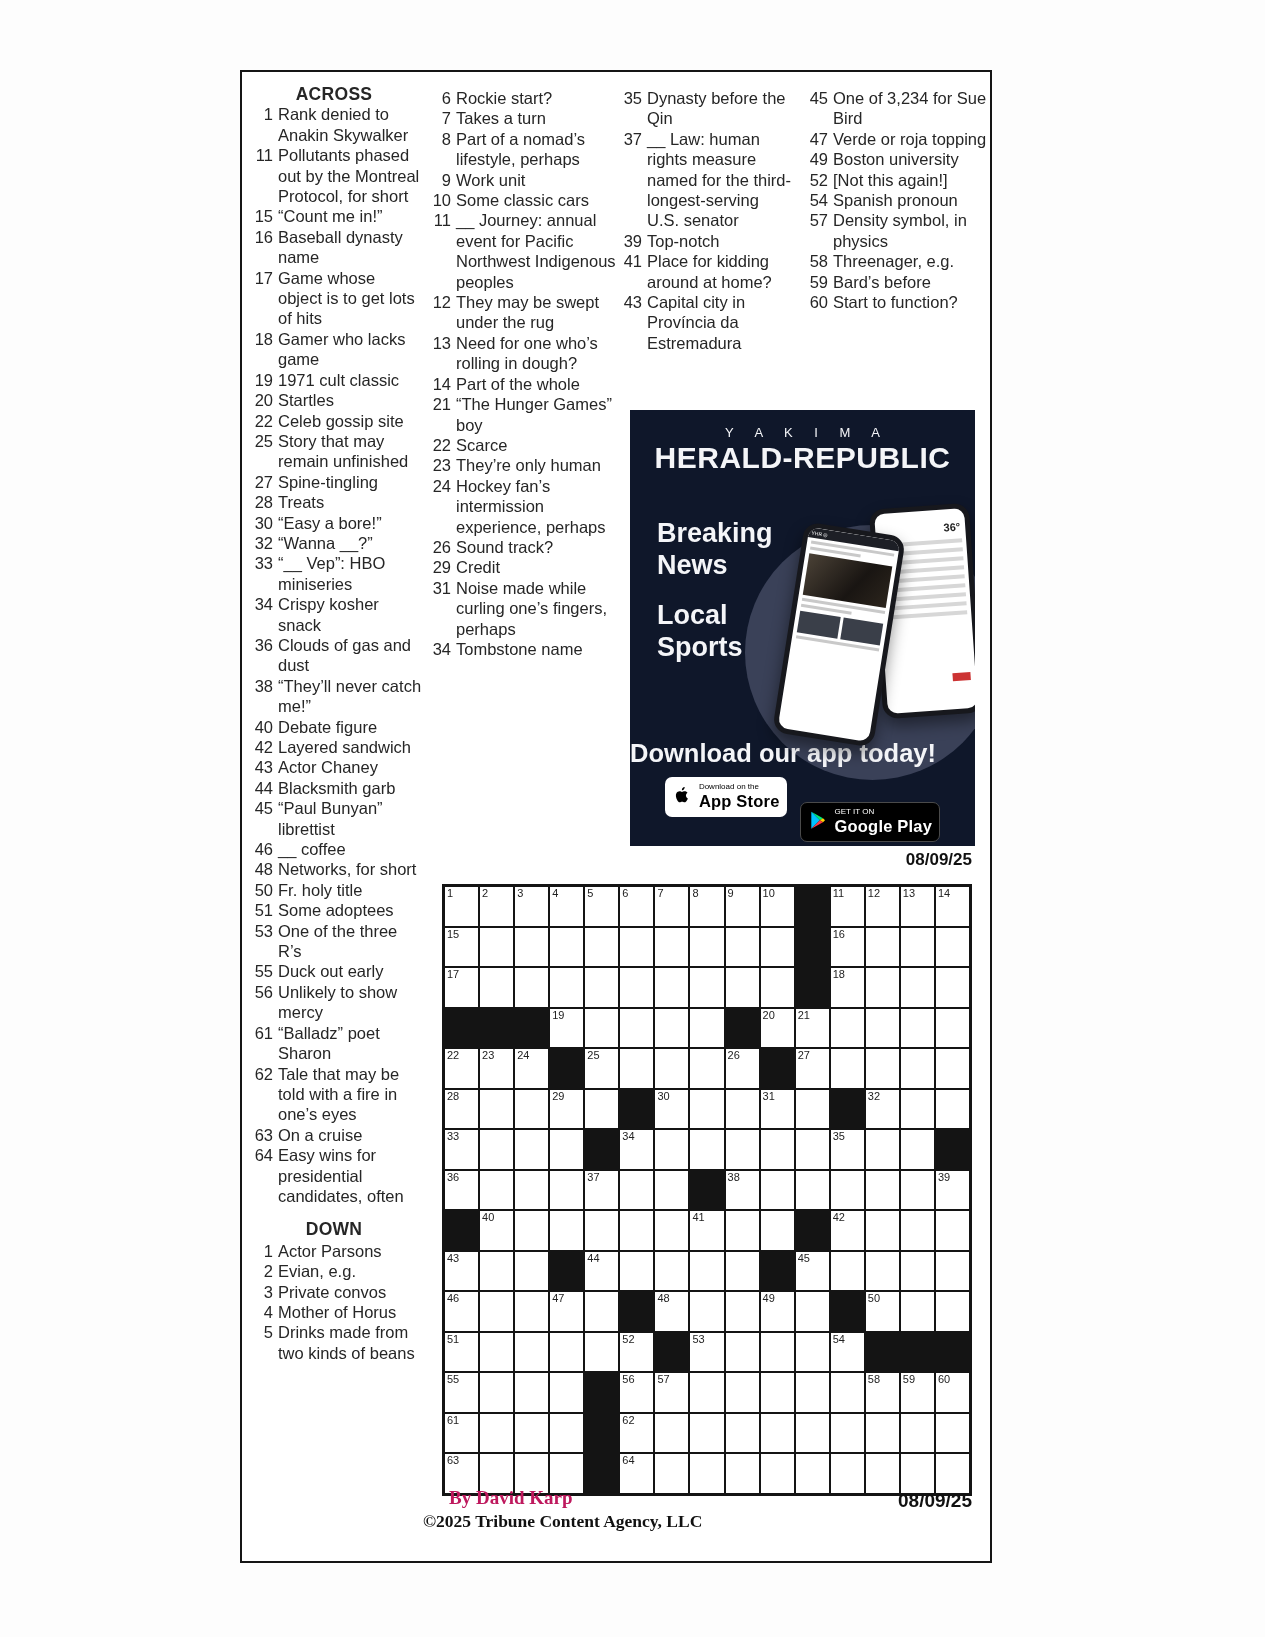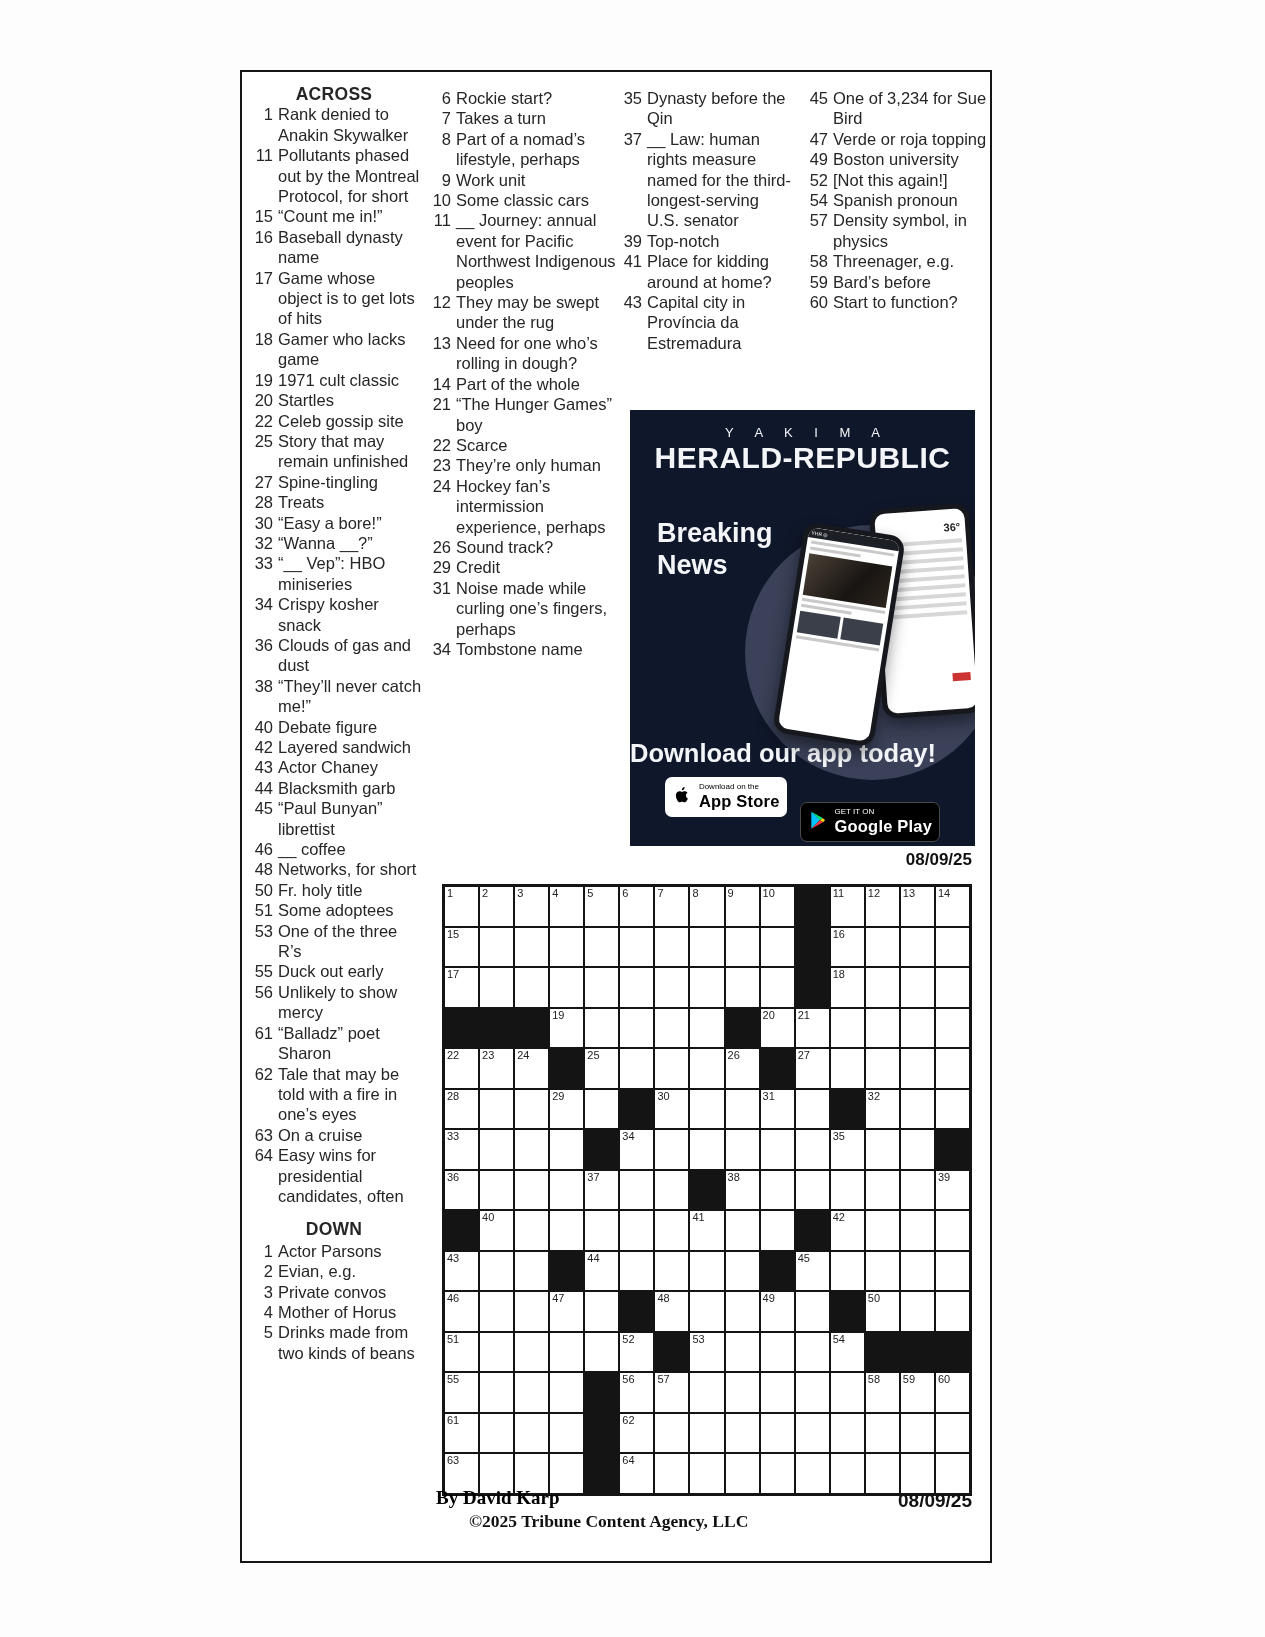--- a/index.html
+++ b/index.html
@@ -54,23 +54,23 @@
   .badge.apple{background:#fff;color:#000;}
   .badge.google{background:#000;color:#fff;border:1px solid #4a4a4a;margin-top:25px;}
   .badge .lines{display:flex;flex-direction:column;line-height:1.12;text-align:left;}
   .badge .small{font-size:8px;}
   .badge .big{font-size:16.5px;font-weight:bold;letter-spacing:.2px;}
   
   .date-top{position:absolute;left:772px;top:850px;width:200px;text-align:right;
             font-weight:bold;font-size:17px;color:#111;}
   .date-bottom{position:absolute;left:772px;top:1490px;width:200px;text-align:right;
                font-weight:bold;font-size:19px;color:#111;}
-  .byline{position:absolute;left:436px;top:1487px;font-family:"Liberation Serif",serif;
-          font-weight:bold;font-size:19px;color:#000000;}
-  .copyright{position:absolute;left:469px;top:1511px;font-family:"Liberation Serif",serif;
+  .byline{position:absolute;left:449px;top:1487px;font-family:"Liberation Serif",serif;
+          font-weight:bold;font-size:19px;color:#be185d;}
+  .copyright{position:absolute;left:423px;top:1511px;font-family:"Liberation Serif",serif;
              font-weight:bold;font-size:17.5px;color:#111;}
   
   .grid{position:absolute;left:442px;top:884px;width:530px;height:612px;background:#141414;
         display:grid;grid-template-columns:repeat(15,1fr);grid-template-rows:repeat(15,1fr);
         gap:2px;padding:3px;box-sizing:border-box;}
   .cell{background:#fff;position:relative;}
   .cell.black{background:#141414;}
   .cell .num{position:absolute;top:0;left:2px;font-size:11px;line-height:13px;color:#222;}
 </style>
 </head>
@@ -381,20 +381,21 @@
       </div>
     </div>
 </div>
 
 <div class="ad">
   <div class="ad-yakima">Y A K I M A</div>
   <div class="ad-brand">HERALD-REPUBLIC</div>
   <div class="ad-glow"></div>
   <div class="ad-features">
       <div class="feature">Breaking News</div>
+      <div class="feature">Local Sports</div>
     </div>
 
   <div class="phone phone-b">
     <div class="screen">
       <div class="scr-temp">36°</div>
       <div class="scr-rows">
         <div class="scr-row"></div>
           <div class="scr-row"></div>
           <div class="scr-row"></div>
         <div class="scr-row"></div>

